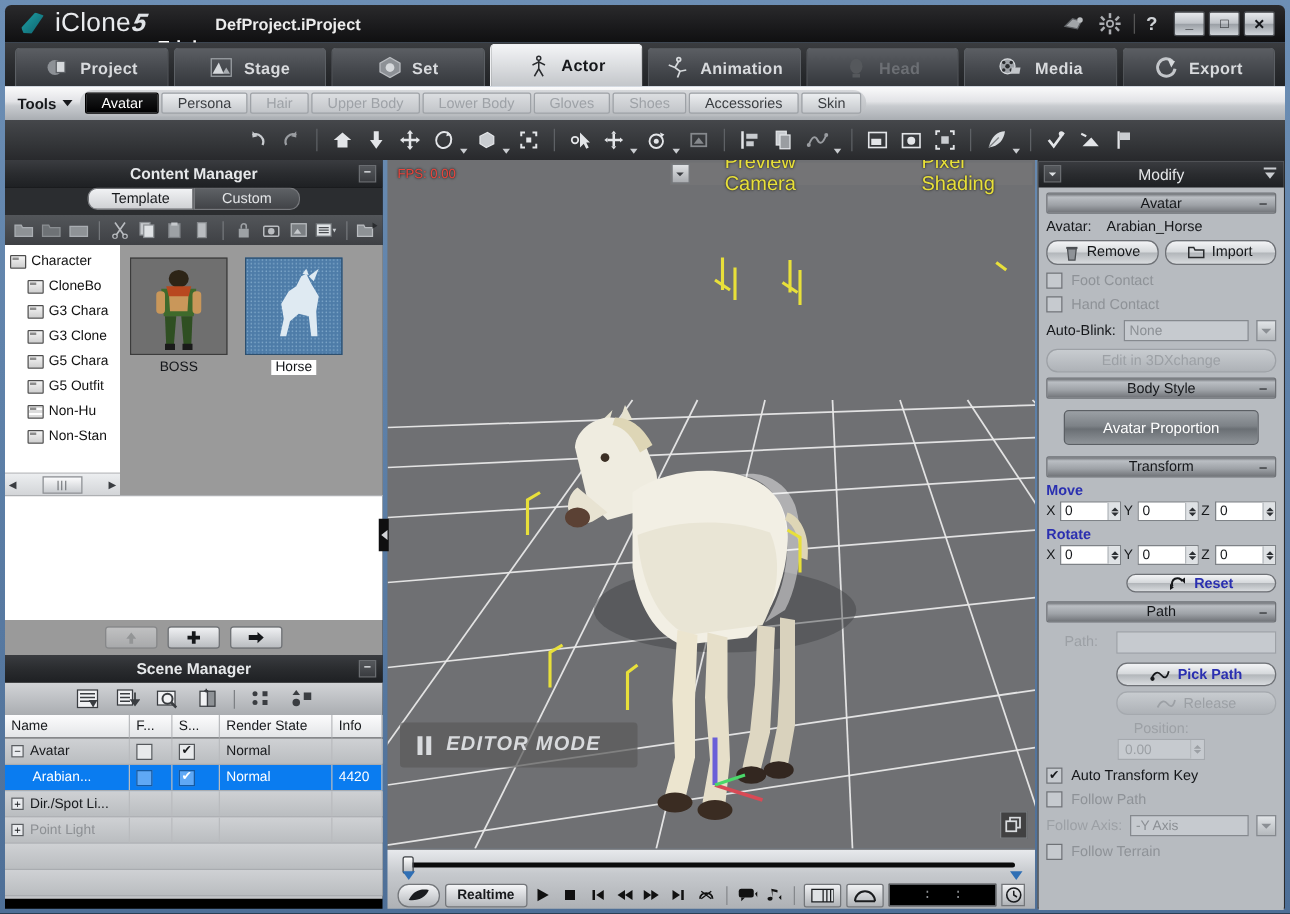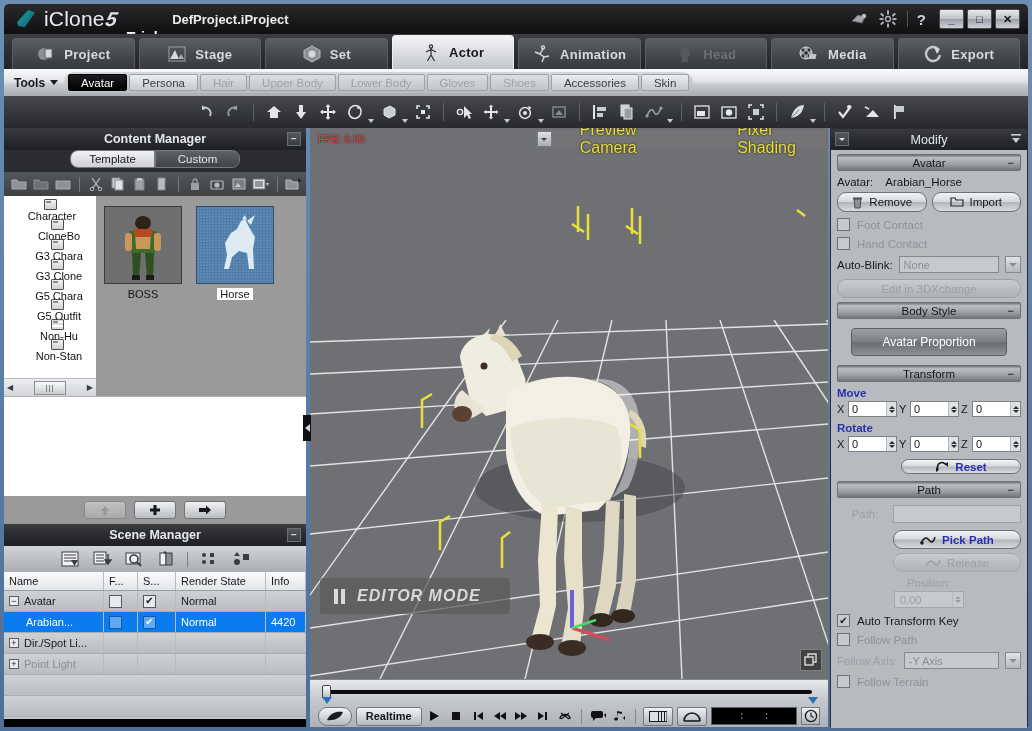--- a/index.html
+++ b/index.html
@@ -160,21 +160,21 @@
     display:flex; align-items:center; padding-left:5px; gap:2px;
   }
   .cmi { width:20px;height:20px;display:flex;align-items:center;justify-content:center;cursor:pointer;}
   .cmsep { width:1px;height:15px;background:#75787c;margin:0 4px;}
 
   .cm-body { display:flex; height:200px; background:#9a9a9a; }
   .tree {
     width:92px; background:#fff; overflow:hidden; position:relative;
     font-size:11px; color:#111; padding-top:3px;
   }
-  .trow { display:flex; align-items:center; height:20px; padding-left:4px; white-space:nowrap; cursor:pointer;flex-direction:column;}
+  .trow { display:flex; align-items:center; height:20px; padding-left:4px; white-space:nowrap; cursor:pointer;}
   .trow.child { padding-left:18px; }
   .folder {
     width:13px;height:11px;margin-right:4px;flex:0 0 auto;
     background: linear-gradient(180deg,#f4f4f4,#cfcfcf);
     border:1px solid #4d4d4d; border-radius:1px; position:relative;
   }
   .folder::after{content:"";position:absolute;left:1px;top:1px;width:5px;height:2px;background:#8d8d8d;}
   .folder.grid{ background:
      repeating-linear-gradient(0deg,#dcdcdc 0 2px,#fff 2px 4px),
      #fff;}

